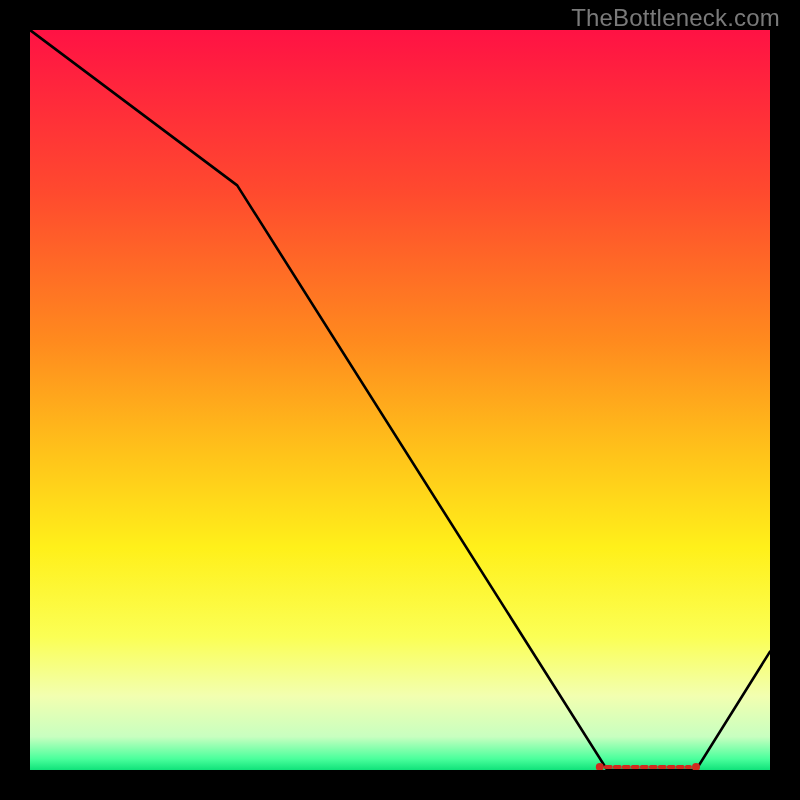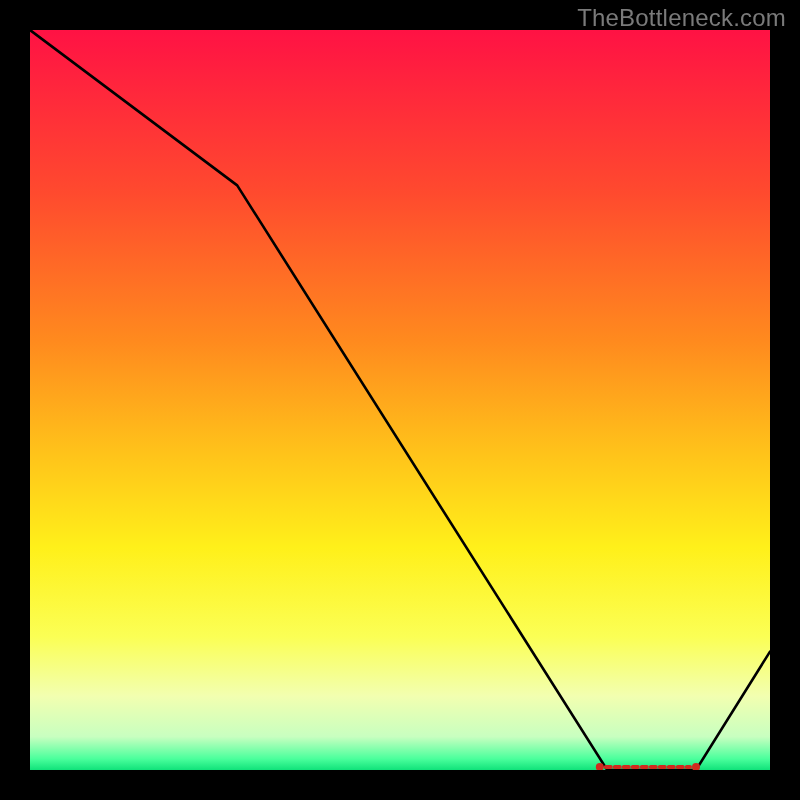--- a/index.html
+++ b/index.html
@@ -12,21 +12,21 @@
   }
   .outer {
     position: relative;
     width: 800px;
     height: 800px;
     background: #000;
   }
   .attribution {
     position: absolute;
     top: 4px;
-    right: 14px;
+    right: 20px;
     color: #7a7a7a;
     font-family: Arial, Helvetica, sans-serif;
     font-size: 24px;
     letter-spacing: 0.2px;
   }
   svg {
     position: absolute;
     top: 30px;
     left: 30px;
   }

